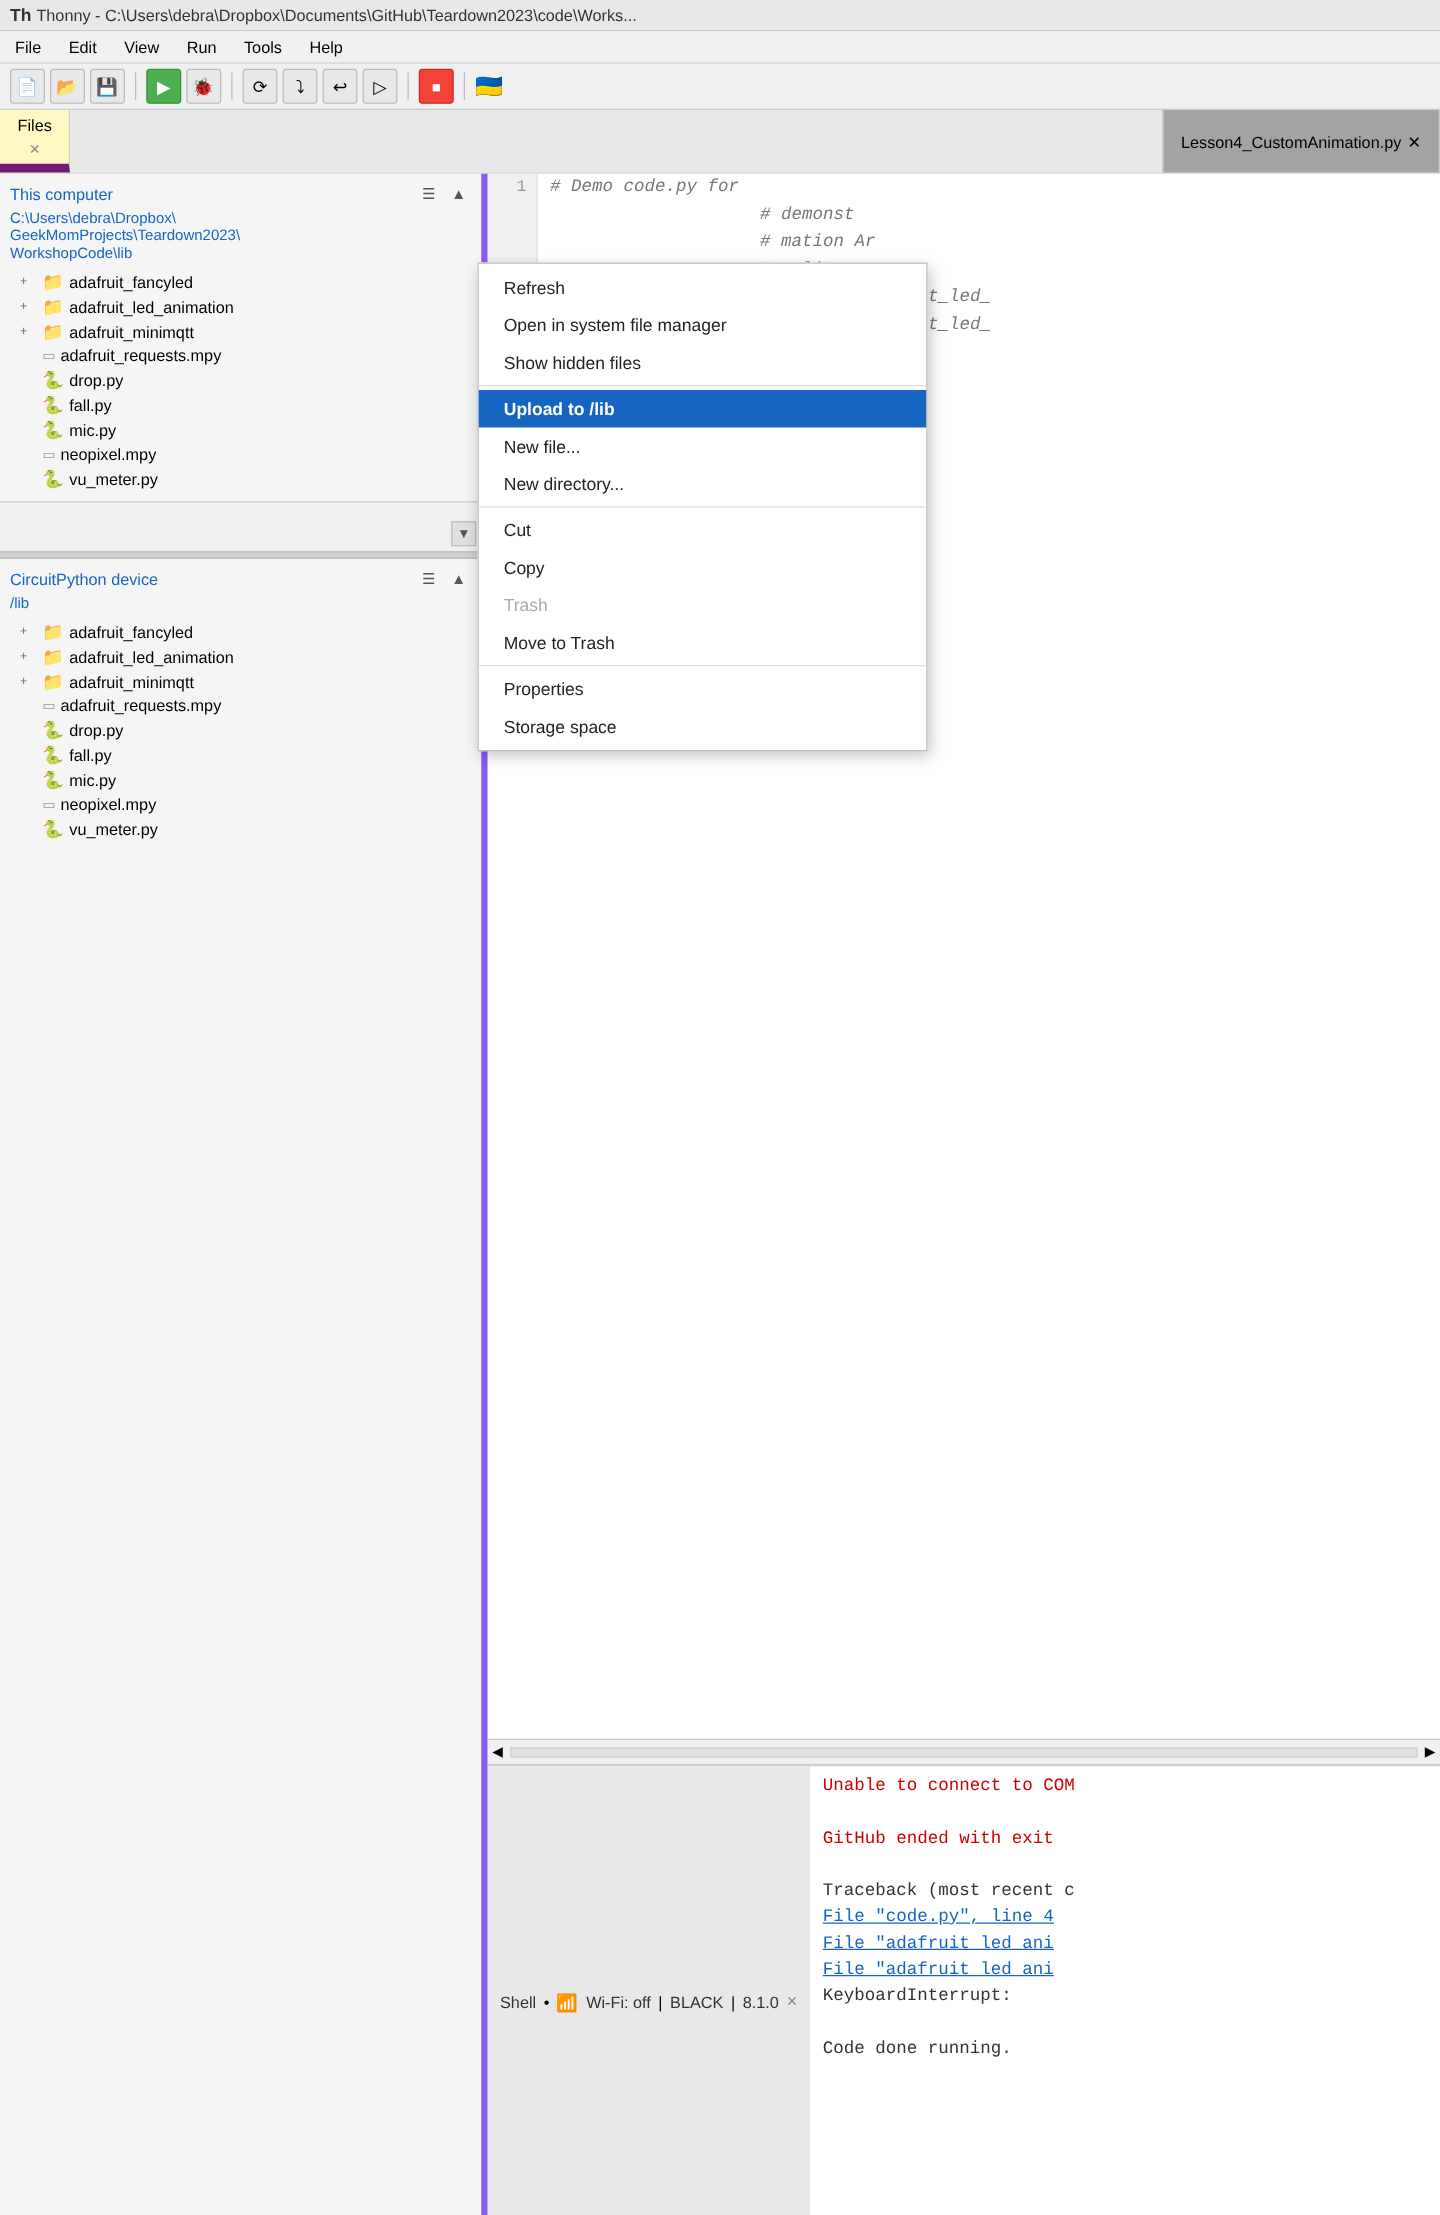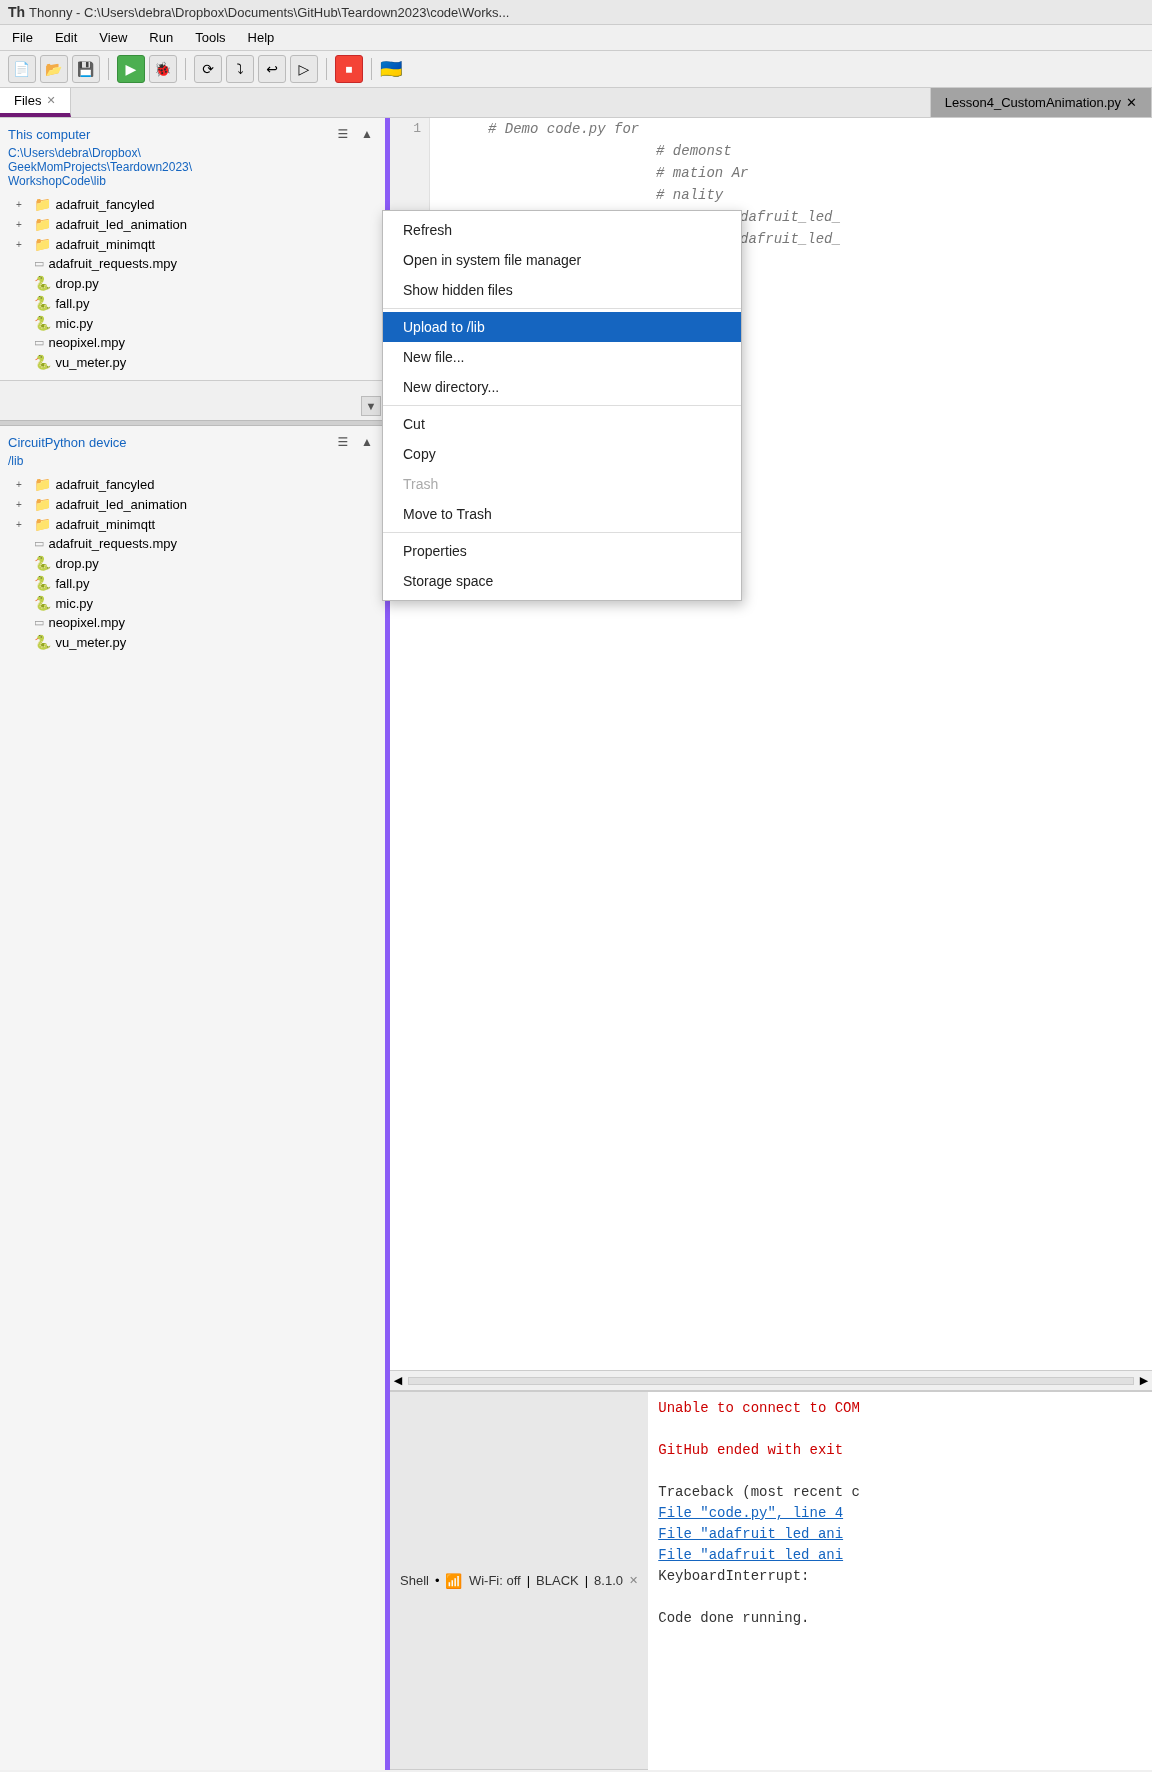--- a/index.html
+++ b/index.html
@@ -91,21 +91,21 @@
       border-bottom: 1px solid #ccc;
     }
     .tab {
       padding: 5px 14px;
       font-size: 13px;
       border-right: 1px solid #ccc;
       cursor: pointer;
       background: #e0e0e0;
       display: flex; align-items: center; gap: 5px;
     }
-    .tab.active { background: #ffffff; border-bottom: 4px solid #701a75; }
+    .tab.active { background: #fef9c3; border-bottom: 7px solid #701a75; flex-direction: column; }
     .tab .close-x { font-size: 11px; color: #888; cursor: pointer; }
     .editor-tab {
       padding: 5px 14px;
       font-size: 13px;
       background: #a3a3a3;
       border-right: 1px solid #ccc;
       border-left: 1px solid #ccc;
       cursor: pointer;
       display: flex; align-items: center; gap: 5px;
     }
@@ -203,21 +203,20 @@
       text-align: right;
       padding-right: 8px;
       font-size: 13px;
       border-right: 1px solid #e0e0e0;
       user-select: none;
     }
     .line-content {
       padding-left: 10px;
       color: #333;
       white-space: pre;
-      margin-left: 48px;
     }
     .kw-comment { color: #777; font-style: italic; }
     .kw-keyword { color: #0000ff; font-weight: bold; }
     .kw-class-name { color: #0000cc; font-weight: bold; }
     .kw-number { color: #aa0000; }
     .kw-black { color: #aa00aa; }
 
     
     .editor-scroll-bottom {
       height: 20px;
@@ -279,20 +278,21 @@
       padding: 4px 0;
     }
     .ctx-item {
       padding: 7px 20px;
       cursor: pointer;
       color: #222;
     }
     .ctx-item.active-item {
       background: #1565c0;
       color: white;
+      font-weight: bold;
     }
     .ctx-item.disabled { color: #aaa; cursor: default; }
     .ctx-separator {
       height: 1px;
       background: #ddd;
       margin: 3px 0;
     }
 
     
     .scroll-arrow {

